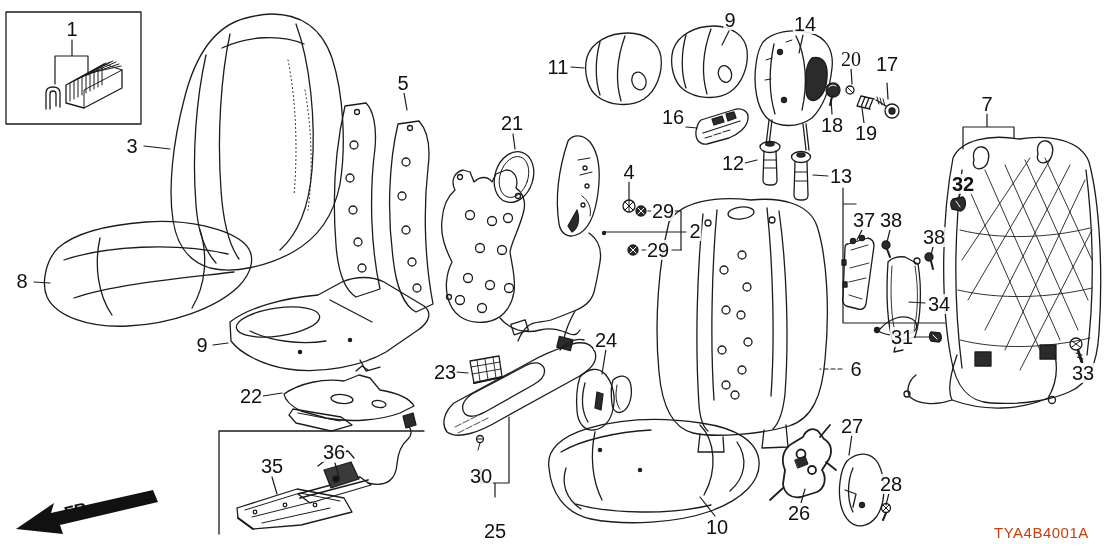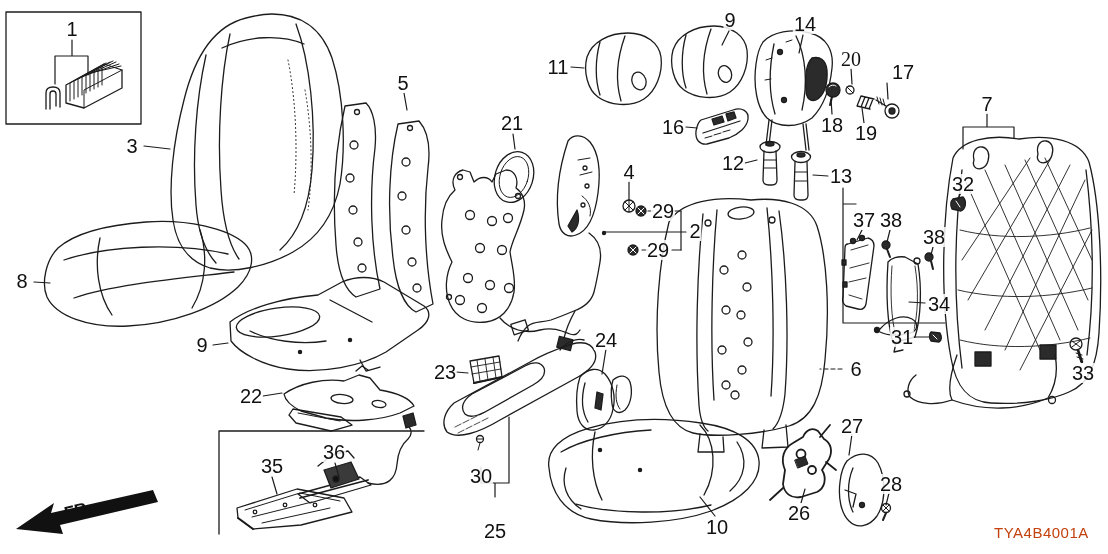--- a/index.html
+++ b/index.html
@@ -430,33 +430,33 @@
 
   <div id="callout-layer" style="position:absolute;left:0;top:0;width:100%;height:100%;">
       <div class="callout" style="left: 72px; top: 29px;">1</div>
       <div class="callout" style="left: 132px; top: 146px;">3</div>
       <div class="callout" style="left: 403px; top: 83px;">5</div>
       <div class="callout" style="left: 22px; top: 281px;">8</div>
       <div class="callout" style="left: 202px; top: 345px;">9</div>
       <div class="callout" style="left: 558px; top: 67px;">11</div>
       <div class="callout" style="left: 730px; top: 20px;">9</div>
       <div class="callout" style="left: 805px; top: 24px;">14</div>
-      <div class="callout" style="left: 673px; top: 127px;">16</div>
+      <div class="callout" style="left: 673px; top: 117px;">16</div>
       <div class="callout" style="left: 733px; top: 163px;">12</div>
       <div class="callout" style="left: 841px; top: 176px;">13</div>
       <div class="callout" style="left: 629px; top: 172px;">4</div>
       <div class="callout" style="left: 663px; top: 211px;">29</div>
       <div class="callout" style="left: 695px; top: 231px;">2</div>
       <div class="callout" style="left: 658px; top: 250px;">29</div>
       <div class="callout" style="left: 851px; top: 59px; font-family: Liberation Serif, serif;">20</div>
-      <div class="callout" style="left: 887px; top: 72px; margin-left: 16px;">17</div>
+      <div class="callout" style="left: 887px; top: 64px;">17</div>
       <div class="callout" style="left: 832px; top: 125px;">18</div>
       <div class="callout" style="left: 866px; top: 133px;">19</div>
       <div class="callout" style="left: 987px; top: 104px;">7</div>
-      <div class="callout" style="left: 963px; top: 184px;">32</div>
+      <div class="callout" style="left: 963px; top: 184px; font-weight: bold;">32</div>
       <div class="callout" style="left: 864px; top: 220px;">37</div>
       <div class="callout" style="left: 891px; top: 220px;">38</div>
       <div class="callout" style="left: 934px; top: 237px;">38</div>
       <div class="callout" style="left: 939px; top: 304px;">34</div>
       <div class="callout" style="left: 902px; top: 337px;">31</div>
       <div class="callout" style="left: 1083px; top: 373px;">33</div>
       <div class="callout" style="left: 856px; top: 369px;">6</div>
       <div class="callout" style="left: 512px; top: 123px;">21</div>
       <div class="callout" style="left: 251px; top: 396px;">22</div>
       <div class="callout" style="left: 445px; top: 372px;">23</div>

